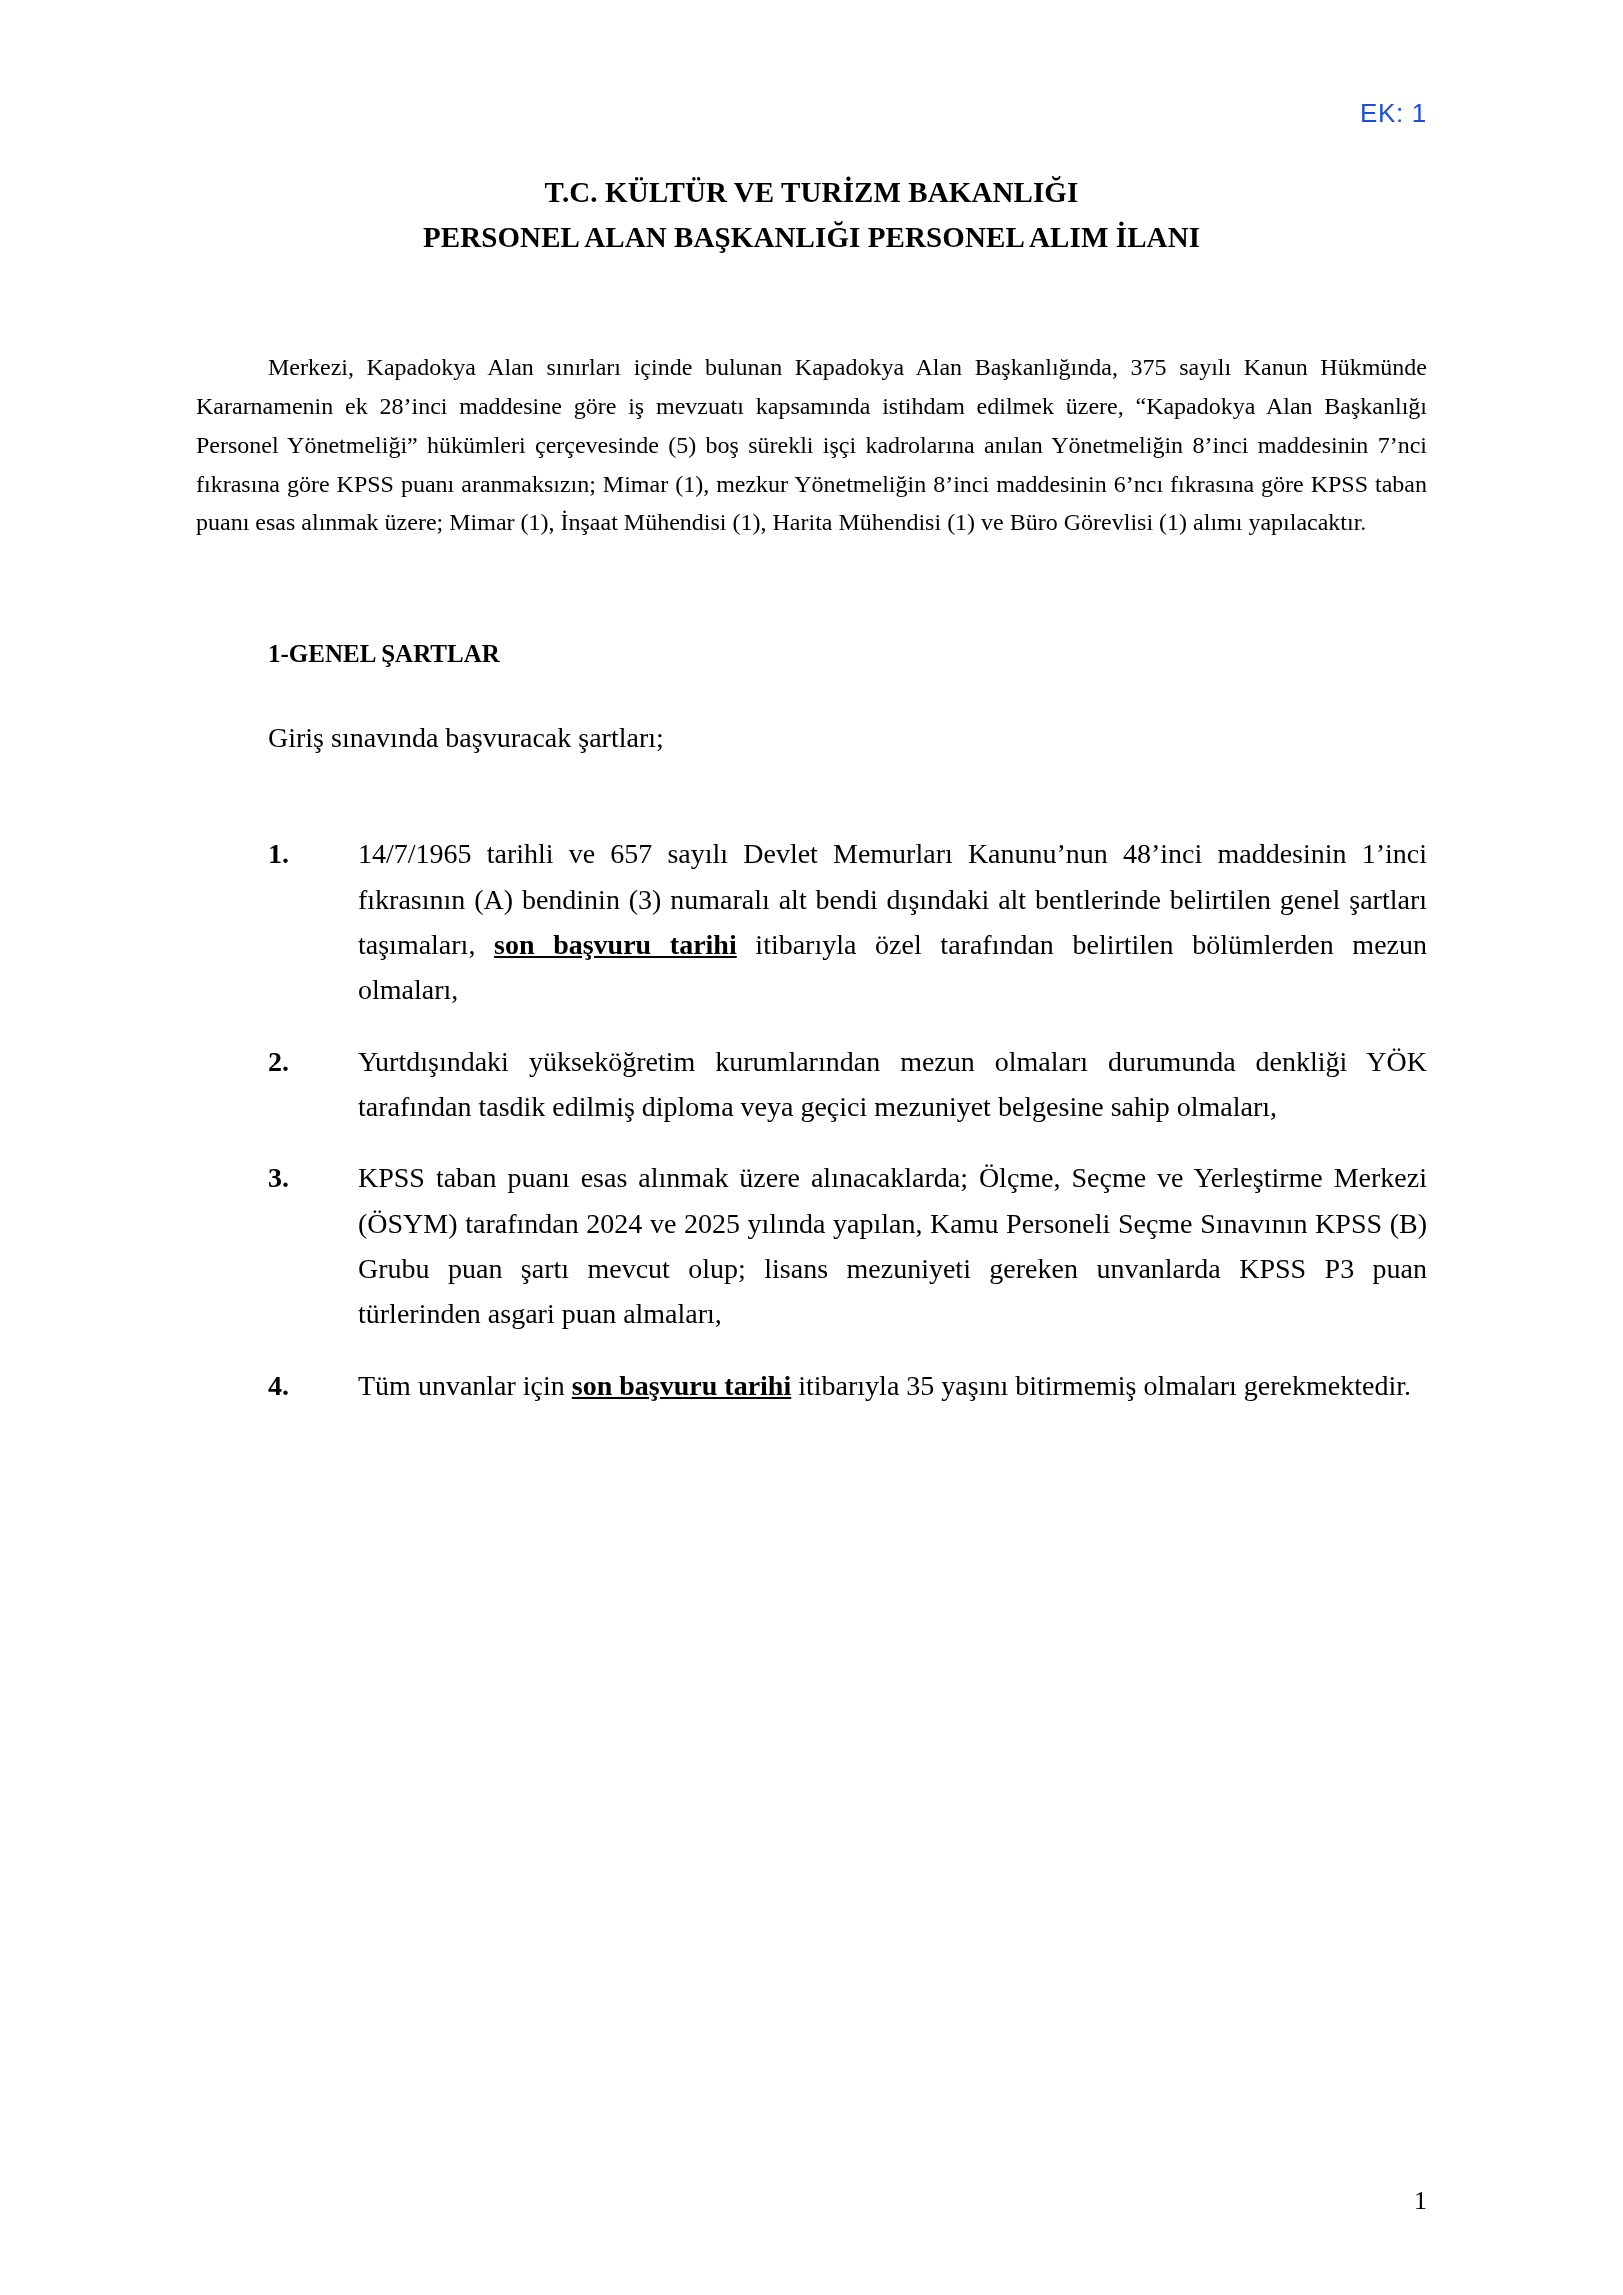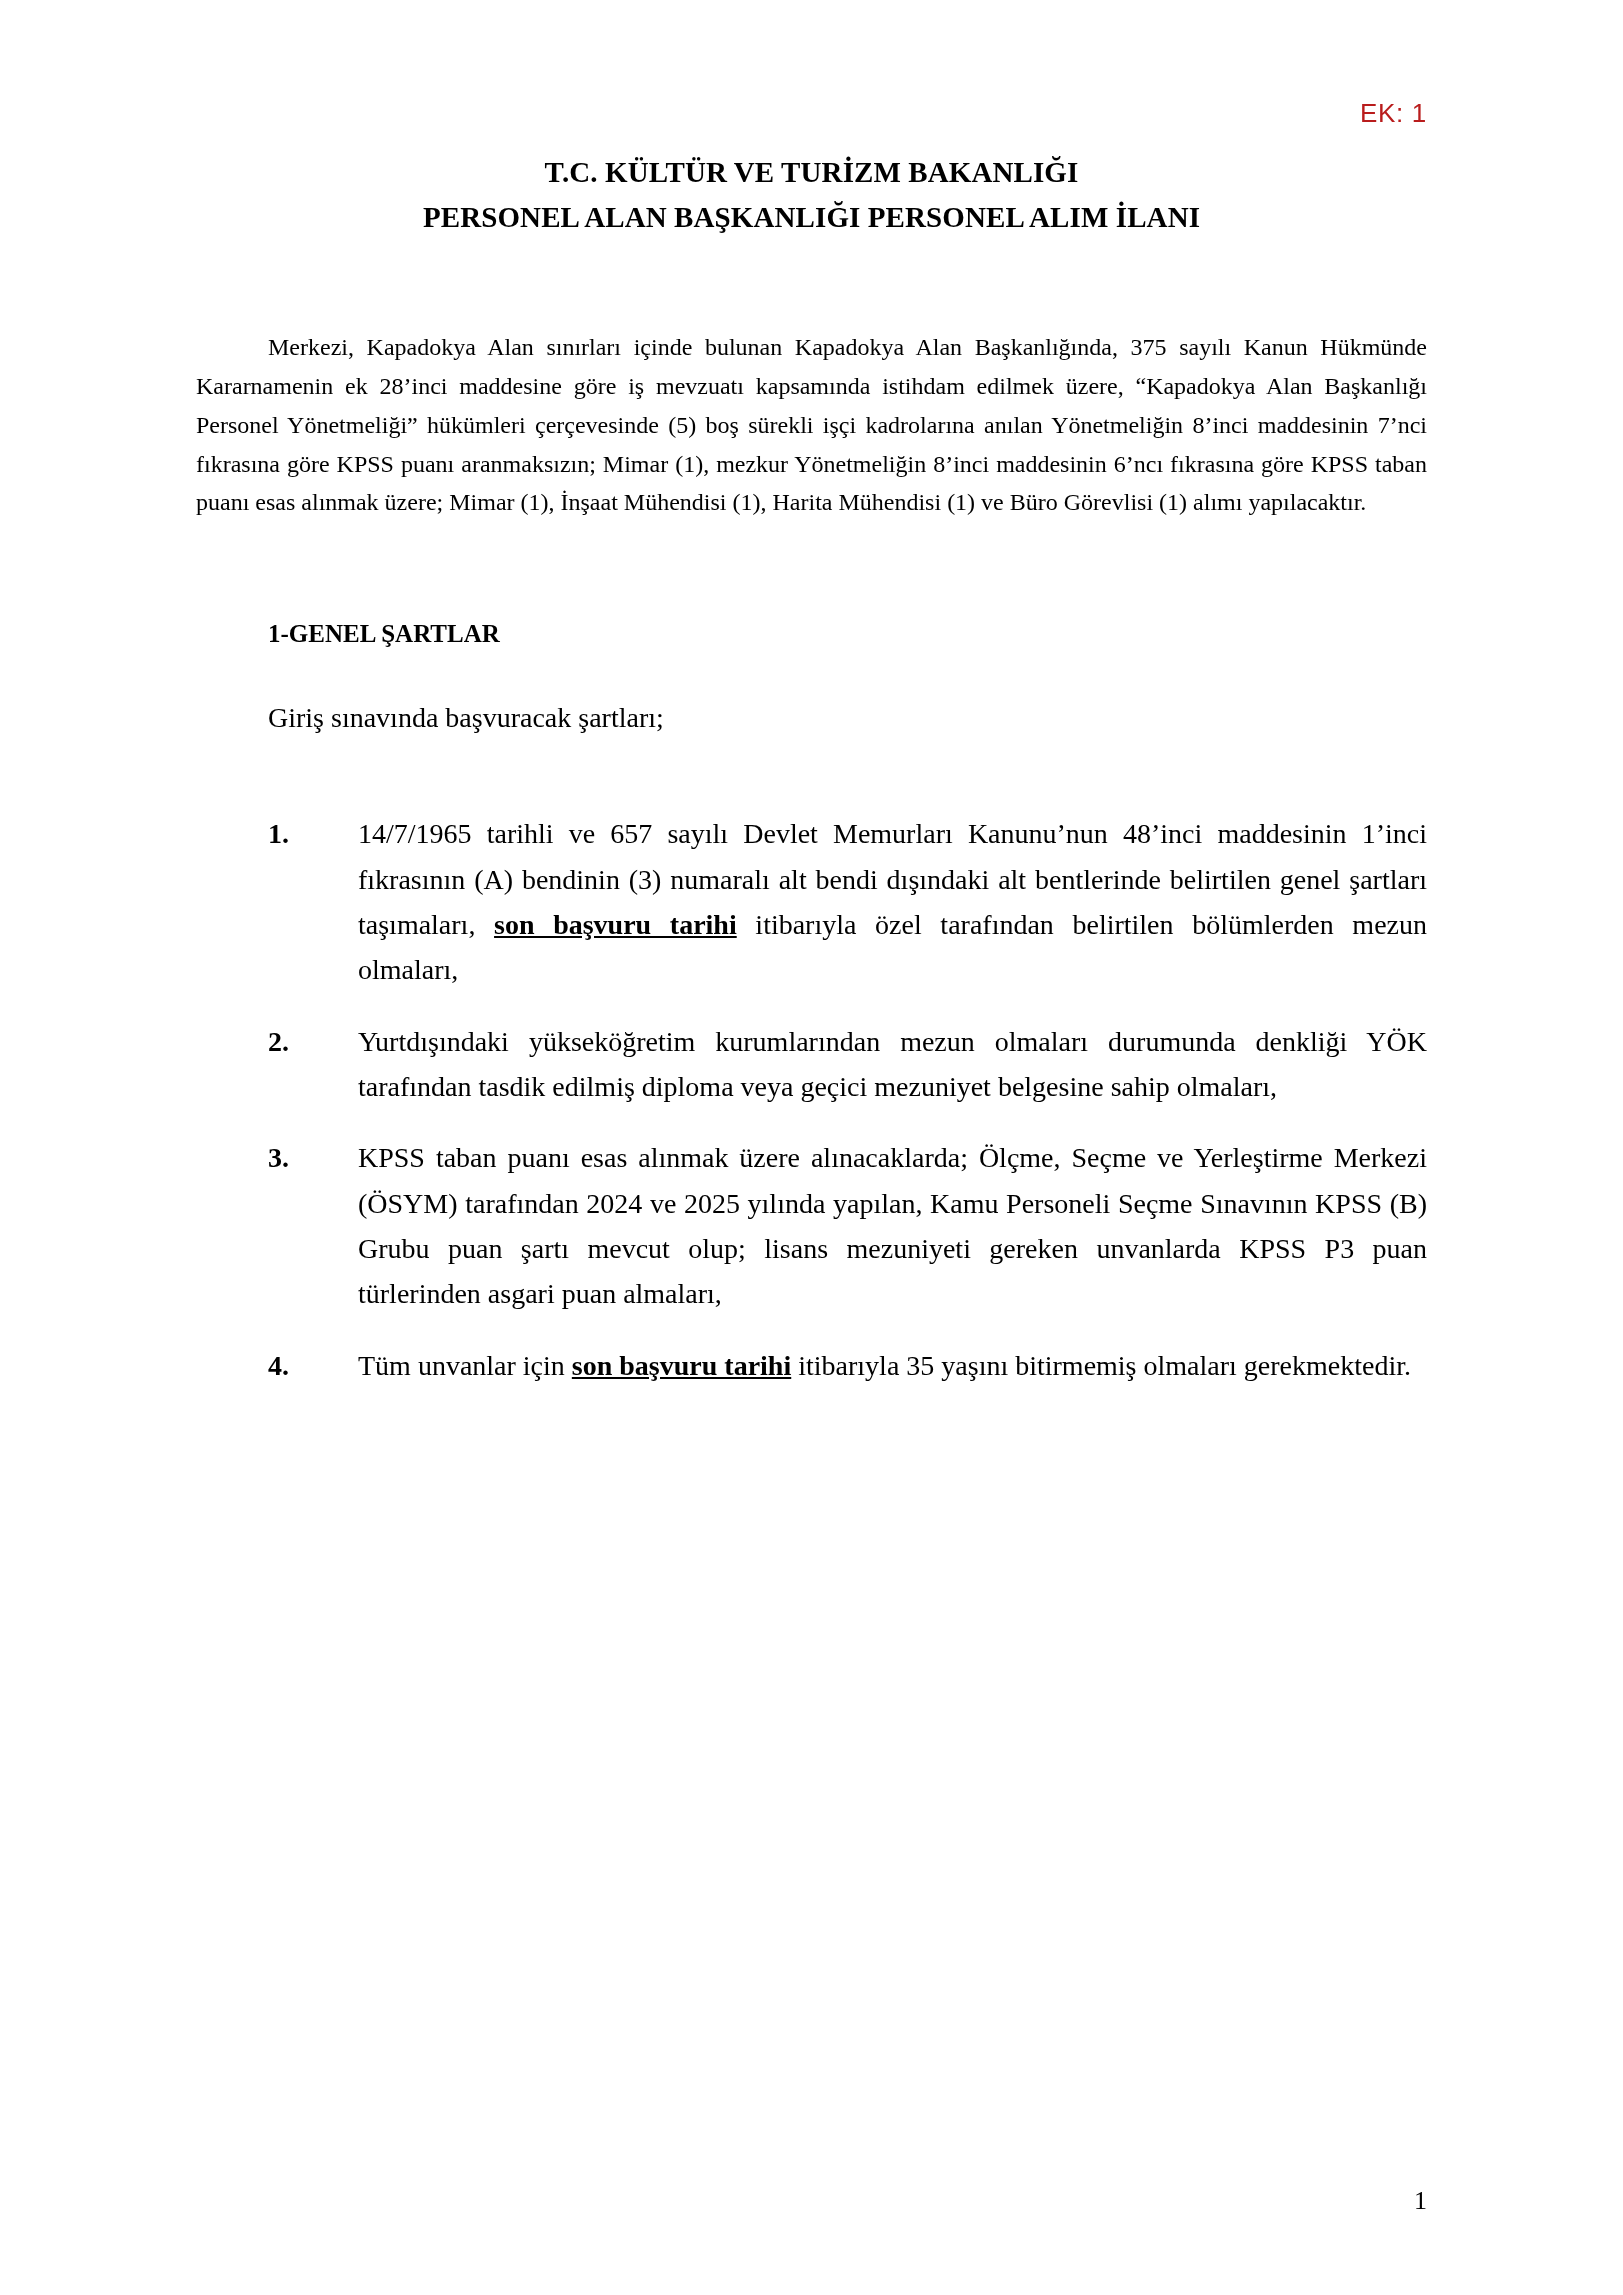--- a/index.html
+++ b/index.html
@@ -19,26 +19,26 @@
     background: #ffffff;
     box-sizing: border-box;
     padding: 98px 196px 79px 196px;
   }
   .ek-mark {
     position: absolute;
     top: 98px;
     right: 196px;
     font-family: "Liberation Sans", sans-serif;
     font-size: 26px;
-    color: #b91c1c;
+    color: #1d4ed8;
     letter-spacing: 0.7px;
     margin-left: 44px;
   }
   .title-block {
-    margin-top: 52px;
+    margin-top: 72px;
     text-align: center;
   }
   .title-line {
     font-weight: bold;
     font-size: 29px;
     line-height: 1.55;
     letter-spacing: 0.1px;
   }
   .intro {
     margin-top: 88px;

